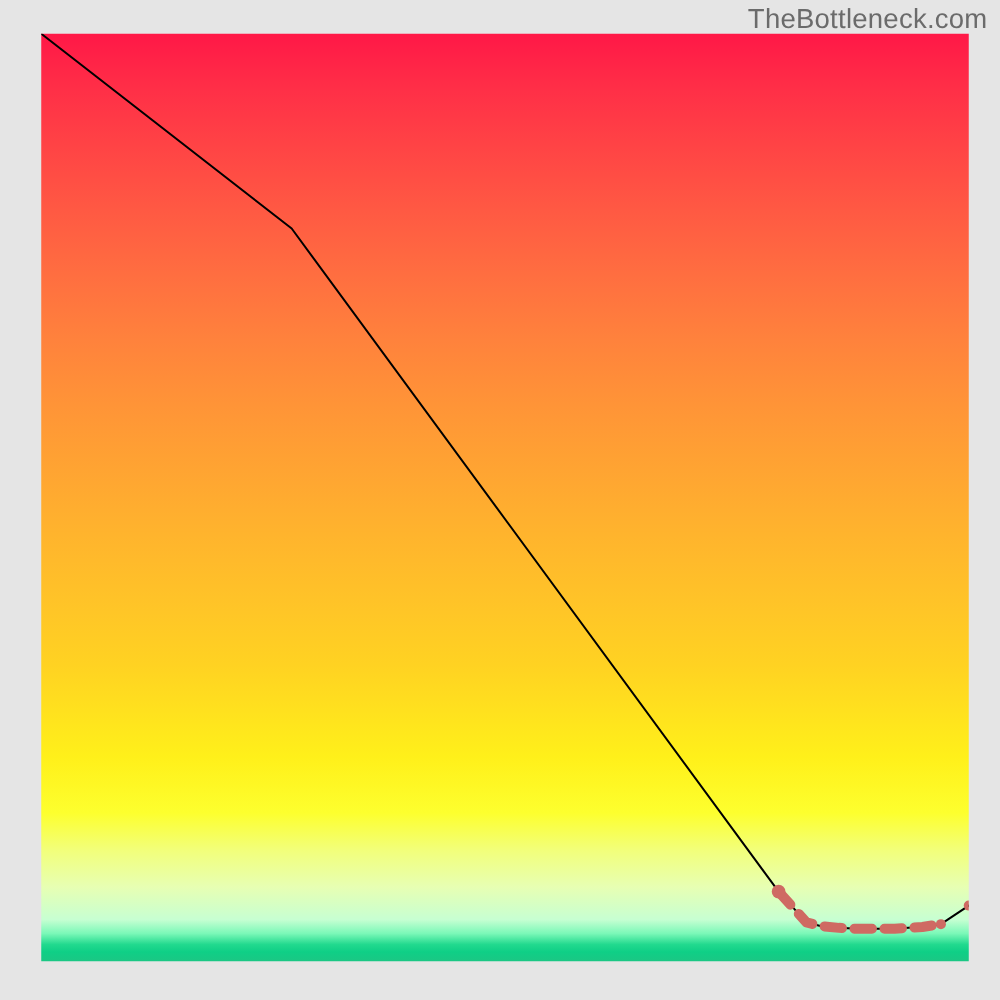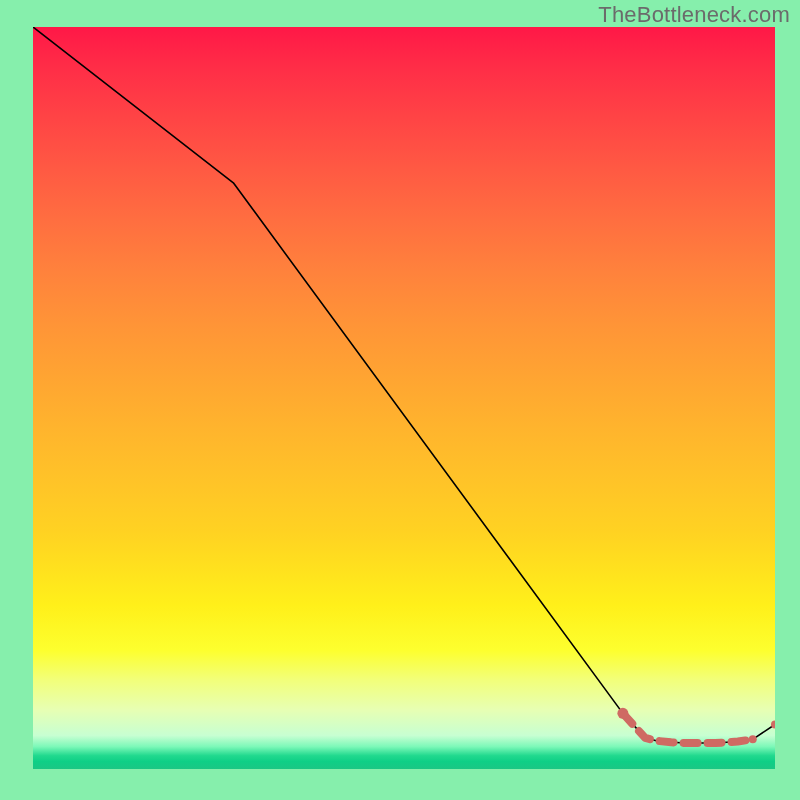--- a/index.html
+++ b/index.html
@@ -8,21 +8,21 @@
     width: 800px;
     height: 800px;
     background: #000;
     font-family: Arial, Helvetica, sans-serif;
     overflow: hidden;
   }
   .frame {
     position: relative;
     width: 800px;
     height: 800px;
-    background: #86efac;
+    background: #e5e5e5;
   }
   .watermark {
     position: absolute;
     top: 2px;
     right: 10px;
     color: #6b6b6b;
     font-size: 22px;
     font-weight: 500;
     font-family: Arial, Helvetica, sans-serif;
     letter-spacing: 0.2px;

